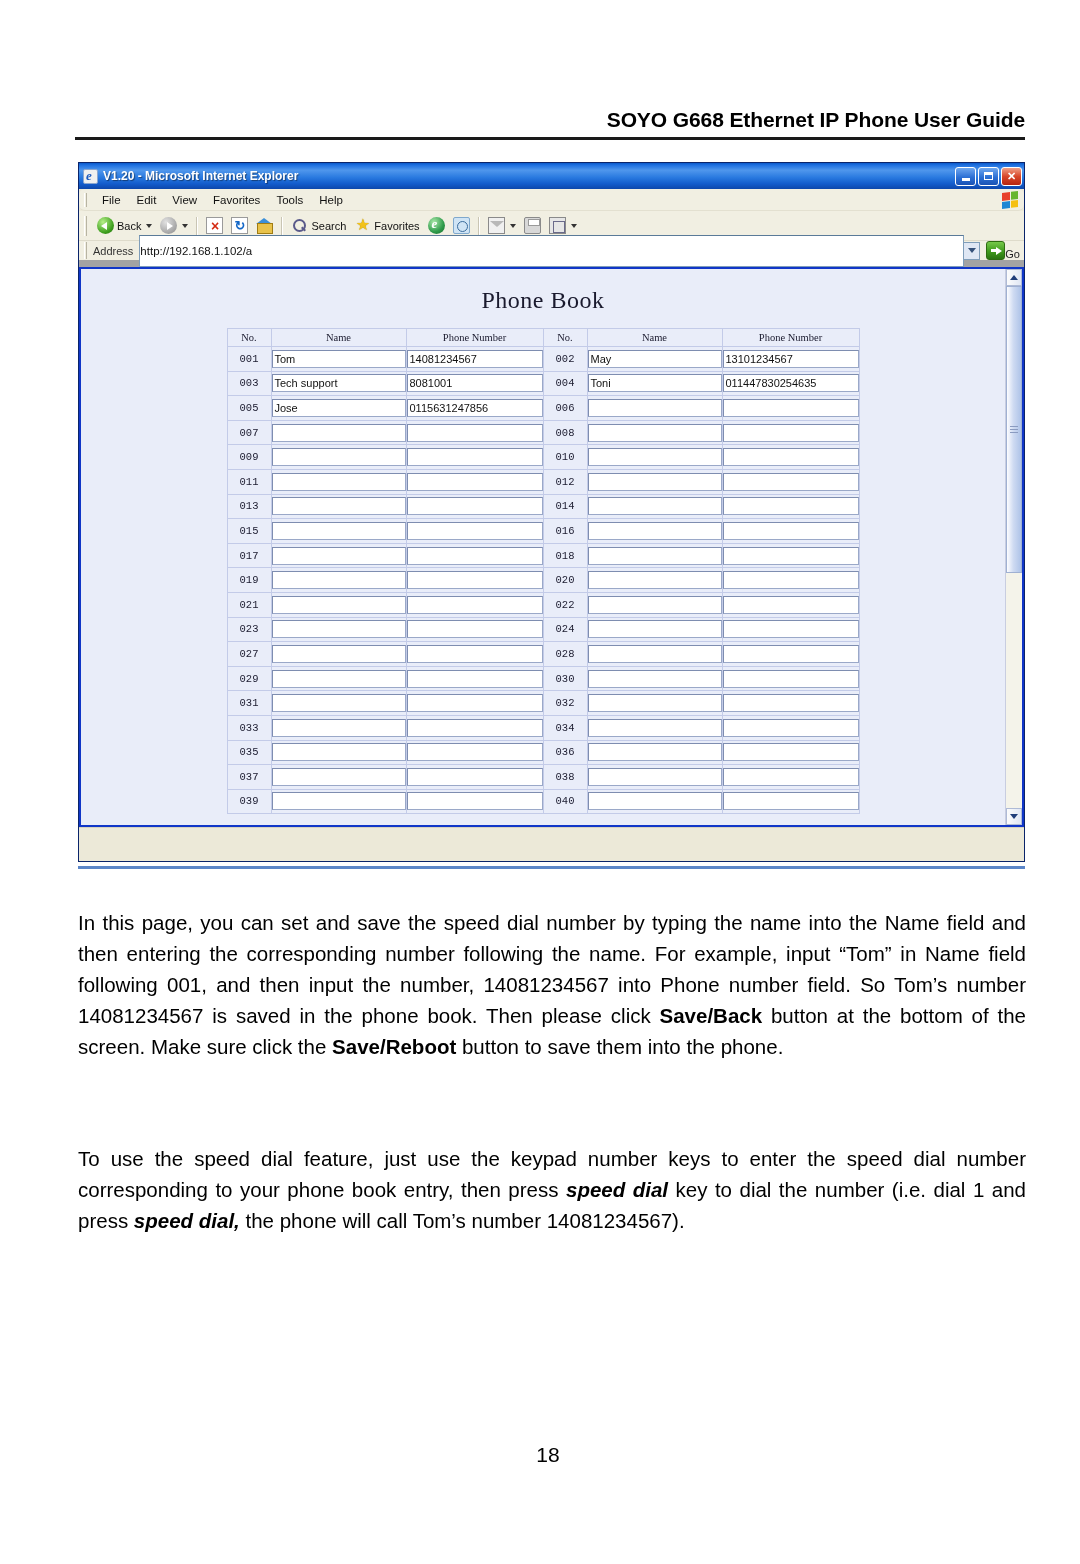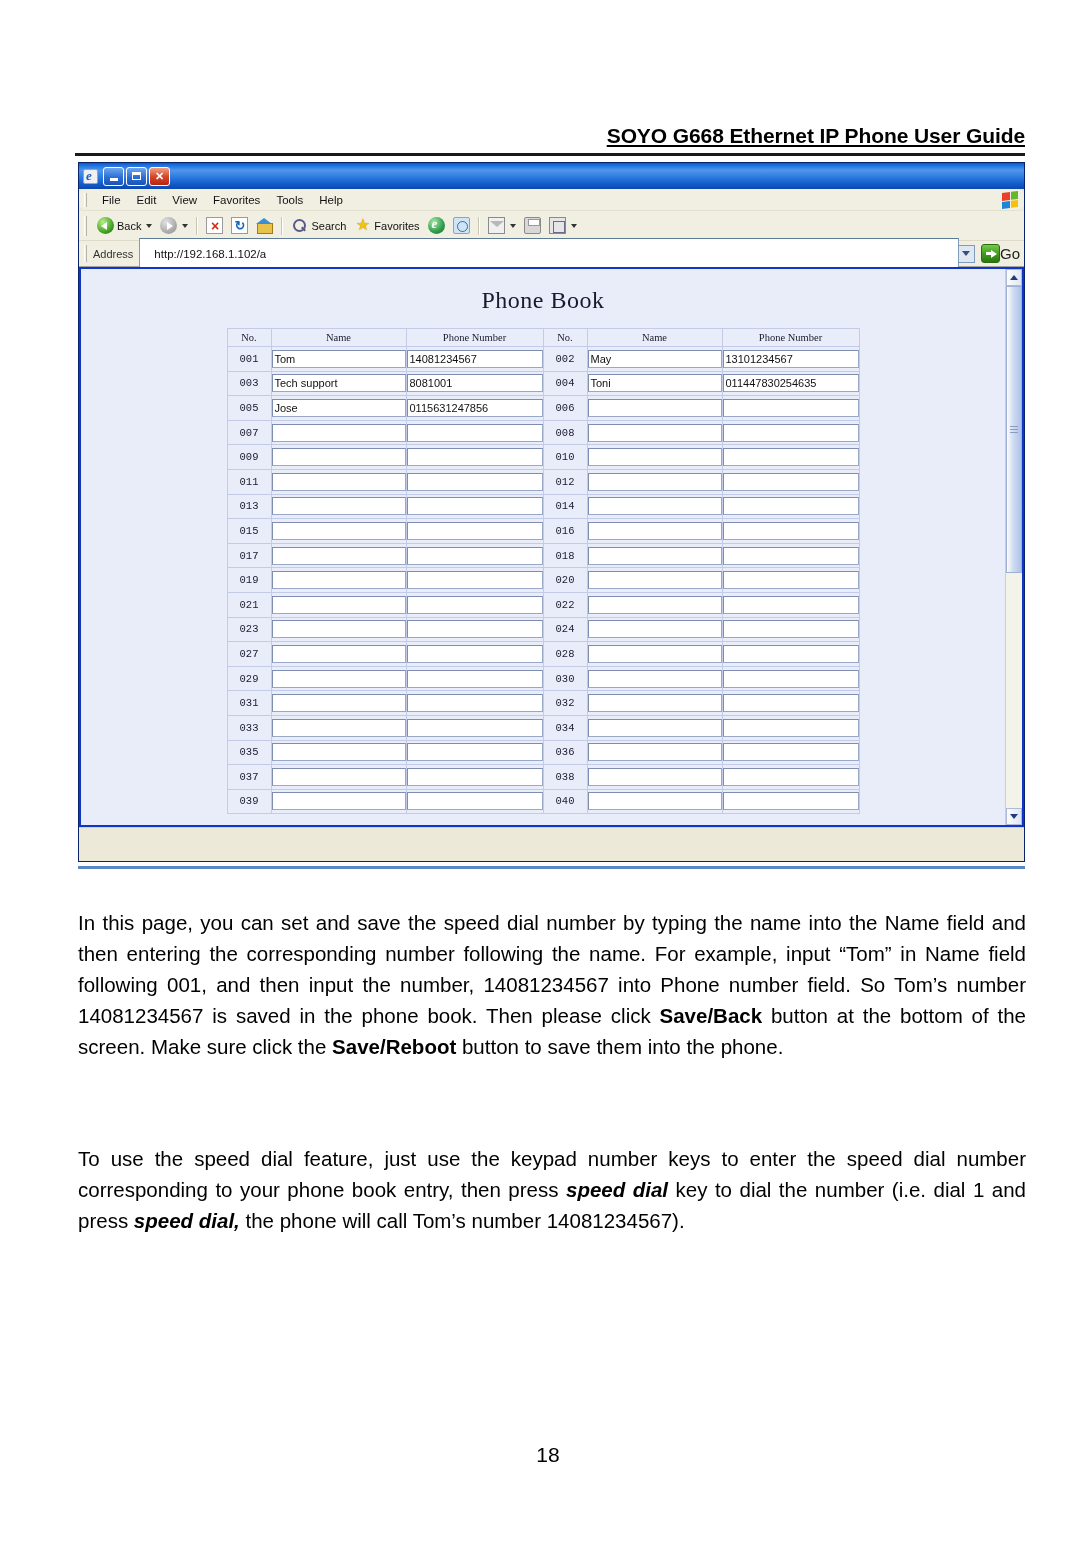--- a/index.html
+++ b/index.html
@@ -7,21 +7,21 @@
   body {
     width:1080px; height:1564px;
     background:#ffffff;
     font-family:"Liberation Sans", sans-serif;
     position:relative;
     overflow:hidden;
   }
 
   
   .page-header {
-    position:absolute; left:75px; top:124px; width:950px;text-decoration:underline;
+    position:absolute; left:75px; top:108px; width:950px;
   }
   .page-header-title {
     text-align:right;
     font-size:21px;
     font-weight:bold;
     color:#000;
     letter-spacing:-0.1px;
     font-family:"Liberation Sans", sans-serif;
   }
   .header-rule {
@@ -236,52 +236,51 @@
   .caret {
     width:0;height:0;border-left:3px solid transparent;border-right:3px solid transparent;
     border-top:4px solid #333; margin-left:2px;
   }
 
   .addressbar {
     height:26px;
     background:#f1efe2;
     display:flex; align-items:center;
     padding-left:5px; padding-right:4px;
-    border-bottom:1px solid #a3a3a3;
+    border-bottom:7px solid #a3a3a3;
   }
   .addressbar .grip {
     width:3px; height:17px;
     border-left:1px solid #fff; border-right:1px solid #b8b4a3;
     margin-right:6px;
   }
   .addr-label { font-size:11px; color:#333; margin-right:6px; }
   .addr-input {
     flex:1 1 auto; height:32px;
     background:#fff;
     border:1px solid #7f9db9;
     border-top-color:#5a7a98;
     display:flex; align-items:center;
-    padding-left:14px;
     font-size:11.5px; color:#111;
     position:relative;
   }
   .addr-drop {
     width:16px; height:18px;
     margin-left:0;
     background:#dfe7f4;
     border:1px solid #7f9db9; border-left:none;
     display:flex;align-items:center;justify-content:center;
   }
   .addr-drop:after{
     content:"";width:0;height:0;border-left:4px solid transparent;border-right:4px solid transparent;
     border-top:5px solid #35517a;
   }
   .go-btn {
-    display:flex; align-items:center; gap:0; margin-left:6px;
-    font-size:15px; color:#222;
+    display:flex; align-items:flex-end; gap:0; margin-left:6px;
+    font-size:11px; color:#222;
   }
   .go-arrow {
     width:19px;height:19px;
     background:linear-gradient(to bottom,#76c94a,#3f9a1c 55%,#2a7410);
     border:1px solid #2d6b10; border-radius:3px;
     position:relative;
   }
   .go-arrow:after{
     content:"";position:absolute;left:4px;top:7px;width:8px;height:3px;background:#fff;
   }
@@ -429,20 +428,21 @@
 
 <div class="page-header">
   <div class="page-header-title">SOYO G668 Ethernet IP Phone User Guide</div>
   <div class="header-rule"></div>
 </div>
 
 <div class="browser">
 
   <div class="titlebar">
     <span class="title-ie-icon"></span>
+    <span class="titlebar-text">V1.20 - Microsoft Internet Explorer</span>
     <span class="win-btns">
       <span class="win-btn">
           <i class="glyph-min"></i>
         </span>
       <span class="win-btn">
           <i class="glyph-max"></i>
         </span>
       <span class="win-btn close">✕</span>
     </span>
   </div>

